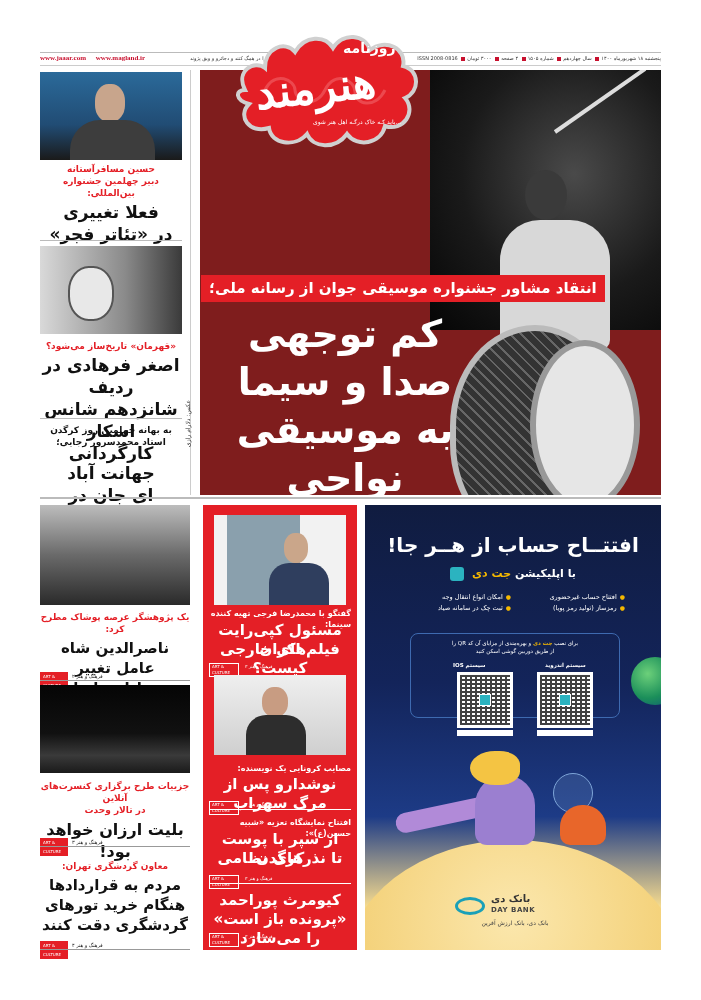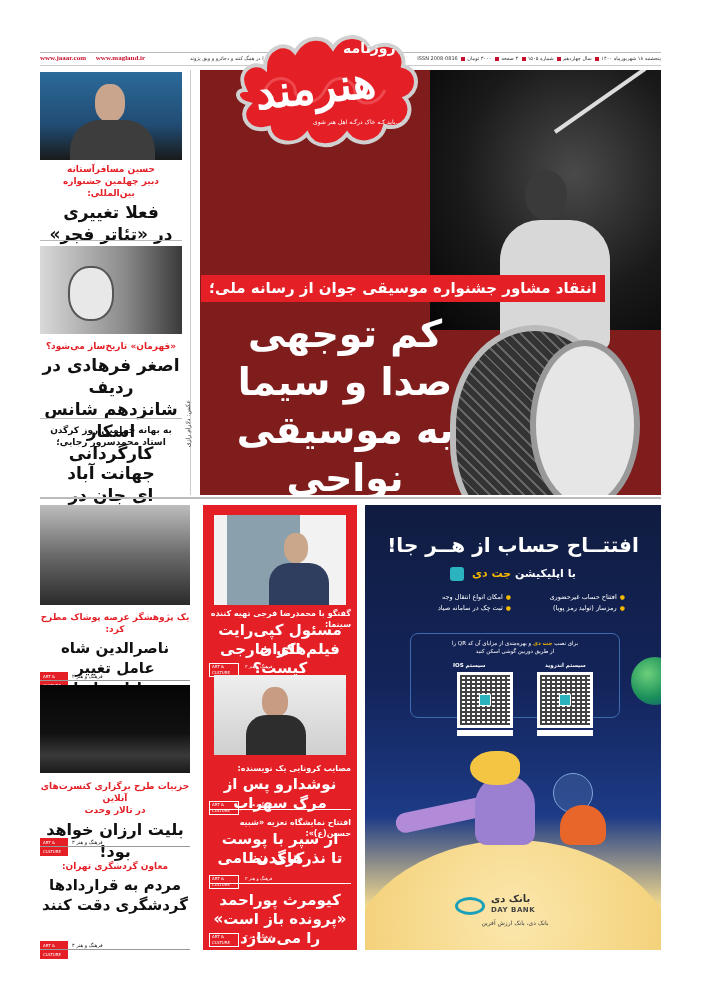--- a/index.html
+++ b/index.html
@@ -214,20 +214,21 @@
 </div>
 <div class="section-tag" style="left:40px; top:838px; width:150px;">
   <span class="ac">ART &amp; CULTURE</span>
   <span class="fa">فرهنگ و هنر ۳</span>
   <span class="line"></span>
 </div>
 
 <div class="abs lcol" style="top:860px; width:150px;">
   <div class="kick-red">معاون گردشگری تهران:</div>
   <div class="head-l" style="font-size:15px; line-height:20px; margin-top:3px;">مردم به قراردادها</div>
+  <div class="head-l" style="font-size:15px; line-height:20px;">هنگام خرید تورهای</div>
   <div class="head-l" style="font-size:15px; line-height:20px;">گردشگری دقت کنند</div>
 </div>
 <div class="section-tag" style="left:40px; top:941px; width:150px;">
   <span class="ac">ART &amp; CULTURE</span>
   <span class="fa">فرهنگ و هنر ۴</span>
   <span class="line"></span>
 </div>
 
 <div class="abs redcol">
   <div class="photo-a">

